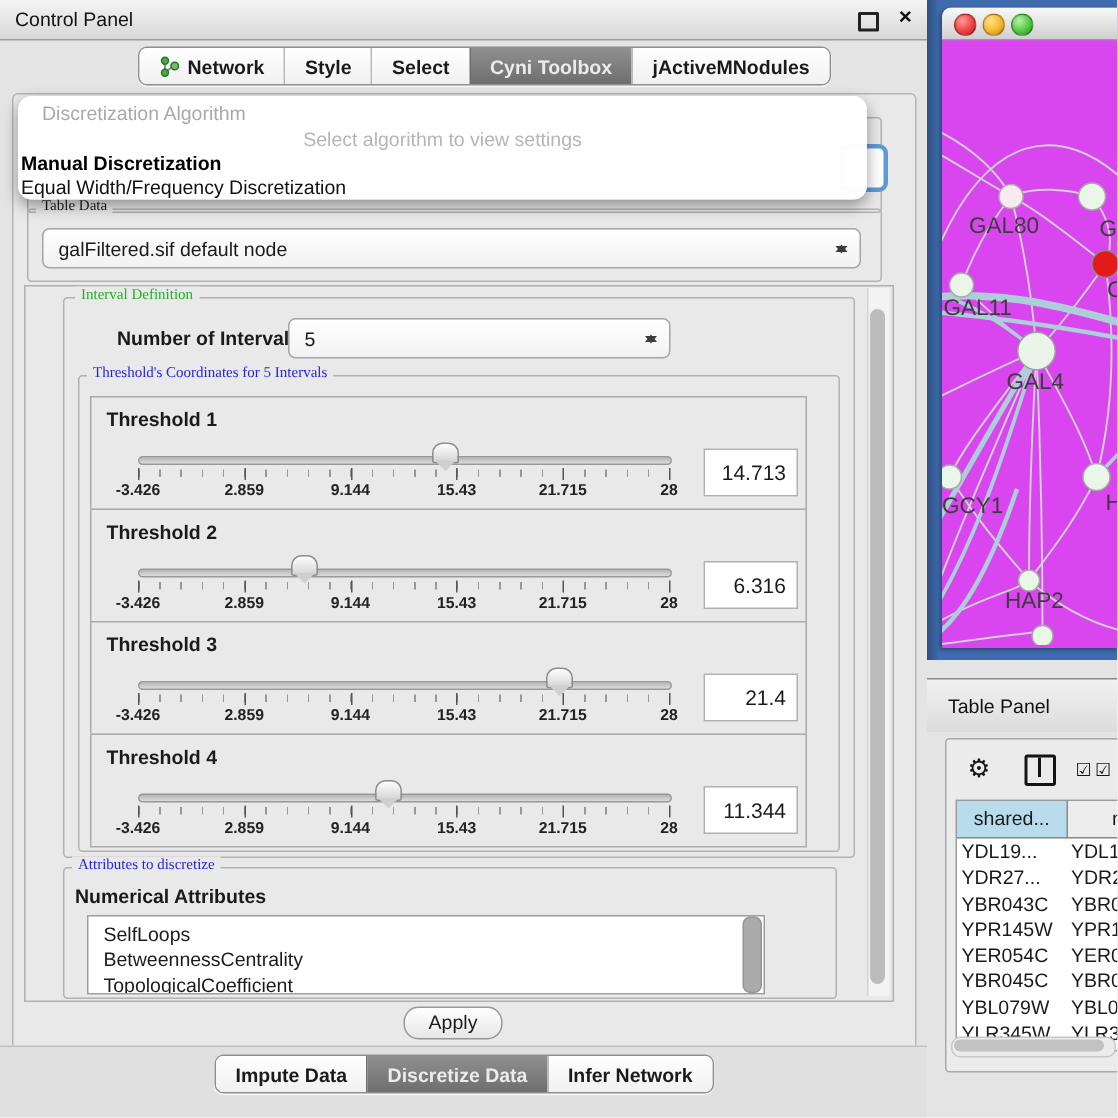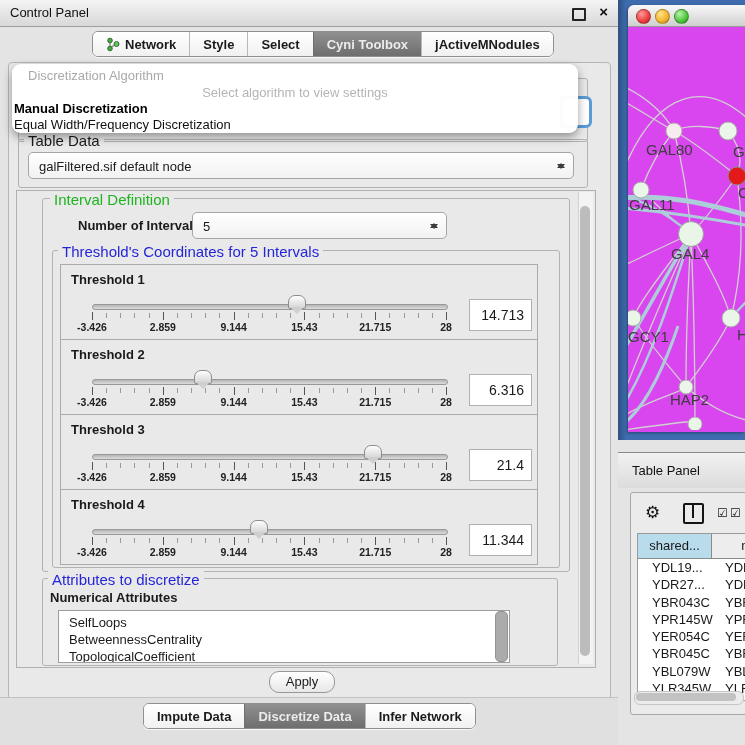--- a/index.html
+++ b/index.html
@@ -20,21 +20,21 @@
   .seg .sg{display:flex;align-items:center;gap:5px;padding:0 13px;font-size:13px;font-weight:bold;
            background:linear-gradient(#ffffff,#f1f1f1);border-left:1px solid #b9b9b9;white-space:nowrap;}
   .seg .sg:first-child{border-left:none;}
   .seg .sg.sel{background:linear-gradient(#909090,#6e6e6e);color:#ececec;border-left-color:#6e6e6e;}
 
   
   .outer{left:8px;top:62px;width:601px;height:636px;background:#e9e9e9;border:1px solid #b6b6b6;border-radius:4px;}
 
   
   .gb{border:1px solid #b2b2b2;border-radius:3px;}
-  .gb-title{position:absolute;font-size:15px;background:#e9e9e9;padding:0 4px;white-space:nowrap;}
+  .gb-title{position:absolute;font-size:10px;background:#e9e9e9;padding:0 4px;white-space:nowrap;font-family:Liberation Serif, serif;}
   .t-green{color:#1fb41f;}
   .t-blue{color:#2525d8;}
 
   
   .combo{background:linear-gradient(#ffffff,#f2f2f2);border:1px solid #a6a6a6;border-radius:5px;font-size:13px;}
   .combo .cv{position:absolute;left:10px;top:50%;transform:translateY(-50%);white-space:nowrap;}
   .stepper{position:absolute;right:7px;top:50%;transform:translateY(-50%);width:9px;height:14px;}
   .stepper .up{position:absolute;left:0;top:0;width:0;height:0;border:4px solid transparent;border-bottom:5px solid #3c3c3c;}
   .stepper .dn{position:absolute;left:0;bottom:0;width:0;height:0;border:4px solid transparent;border-top:5px solid #3c3c3c;}
 
@@ -102,21 +102,21 @@
   .col-icon::after{content:'';position:absolute;left:7px;top:0;width:2px;height:13px;background:#141414;}
   .check{position:absolute;font-size:12px;color:#141414;}
   .tgrid{position:absolute;left:6px;top:40px;width:108px;height:166px;background:#fff;border:1px solid #9a9a9a;overflow:hidden;}
   .thead{position:absolute;left:0;top:0;height:24px;display:flex;}
   .th{width:73px;height:24px;line-height:24px;text-align:center;font-size:13px;
       border-right:1px solid #8a8a8a;border-bottom:1px solid #8a8a8a;background:#ededed;flex:0 0 auto;}
   .th.sel{background:#b9dcec;}
   .tbody{position:absolute;left:0;top:25px;width:150px;height:139px;overflow:hidden;}
   .trow{display:flex;height:17.3px;}
   .tcell{font-size:13px;line-height:17px;flex:0 0 auto;white-space:nowrap;overflow:hidden;}
-  .tcell.c0{width:66px;padding-left:14px;}
+  .tcell.c0{width:66px;padding-left:3px;}
   .tcell.c1{width:70px;padding-left:7px;}
   .hsb{position:absolute;left:3px;top:198px;width:108px;height:12px;background:#ececec;border:1px solid #c6c6c6;border-radius:6px;}
   .hsb .hthumb{position:absolute;left:1px;top:1px;width:100px;height:8px;background:#c2c2c2;border-radius:5px;}
 </style>
 </head>
 <body>
 
 <div id="app">
 
   <div class="abs titlebar">

